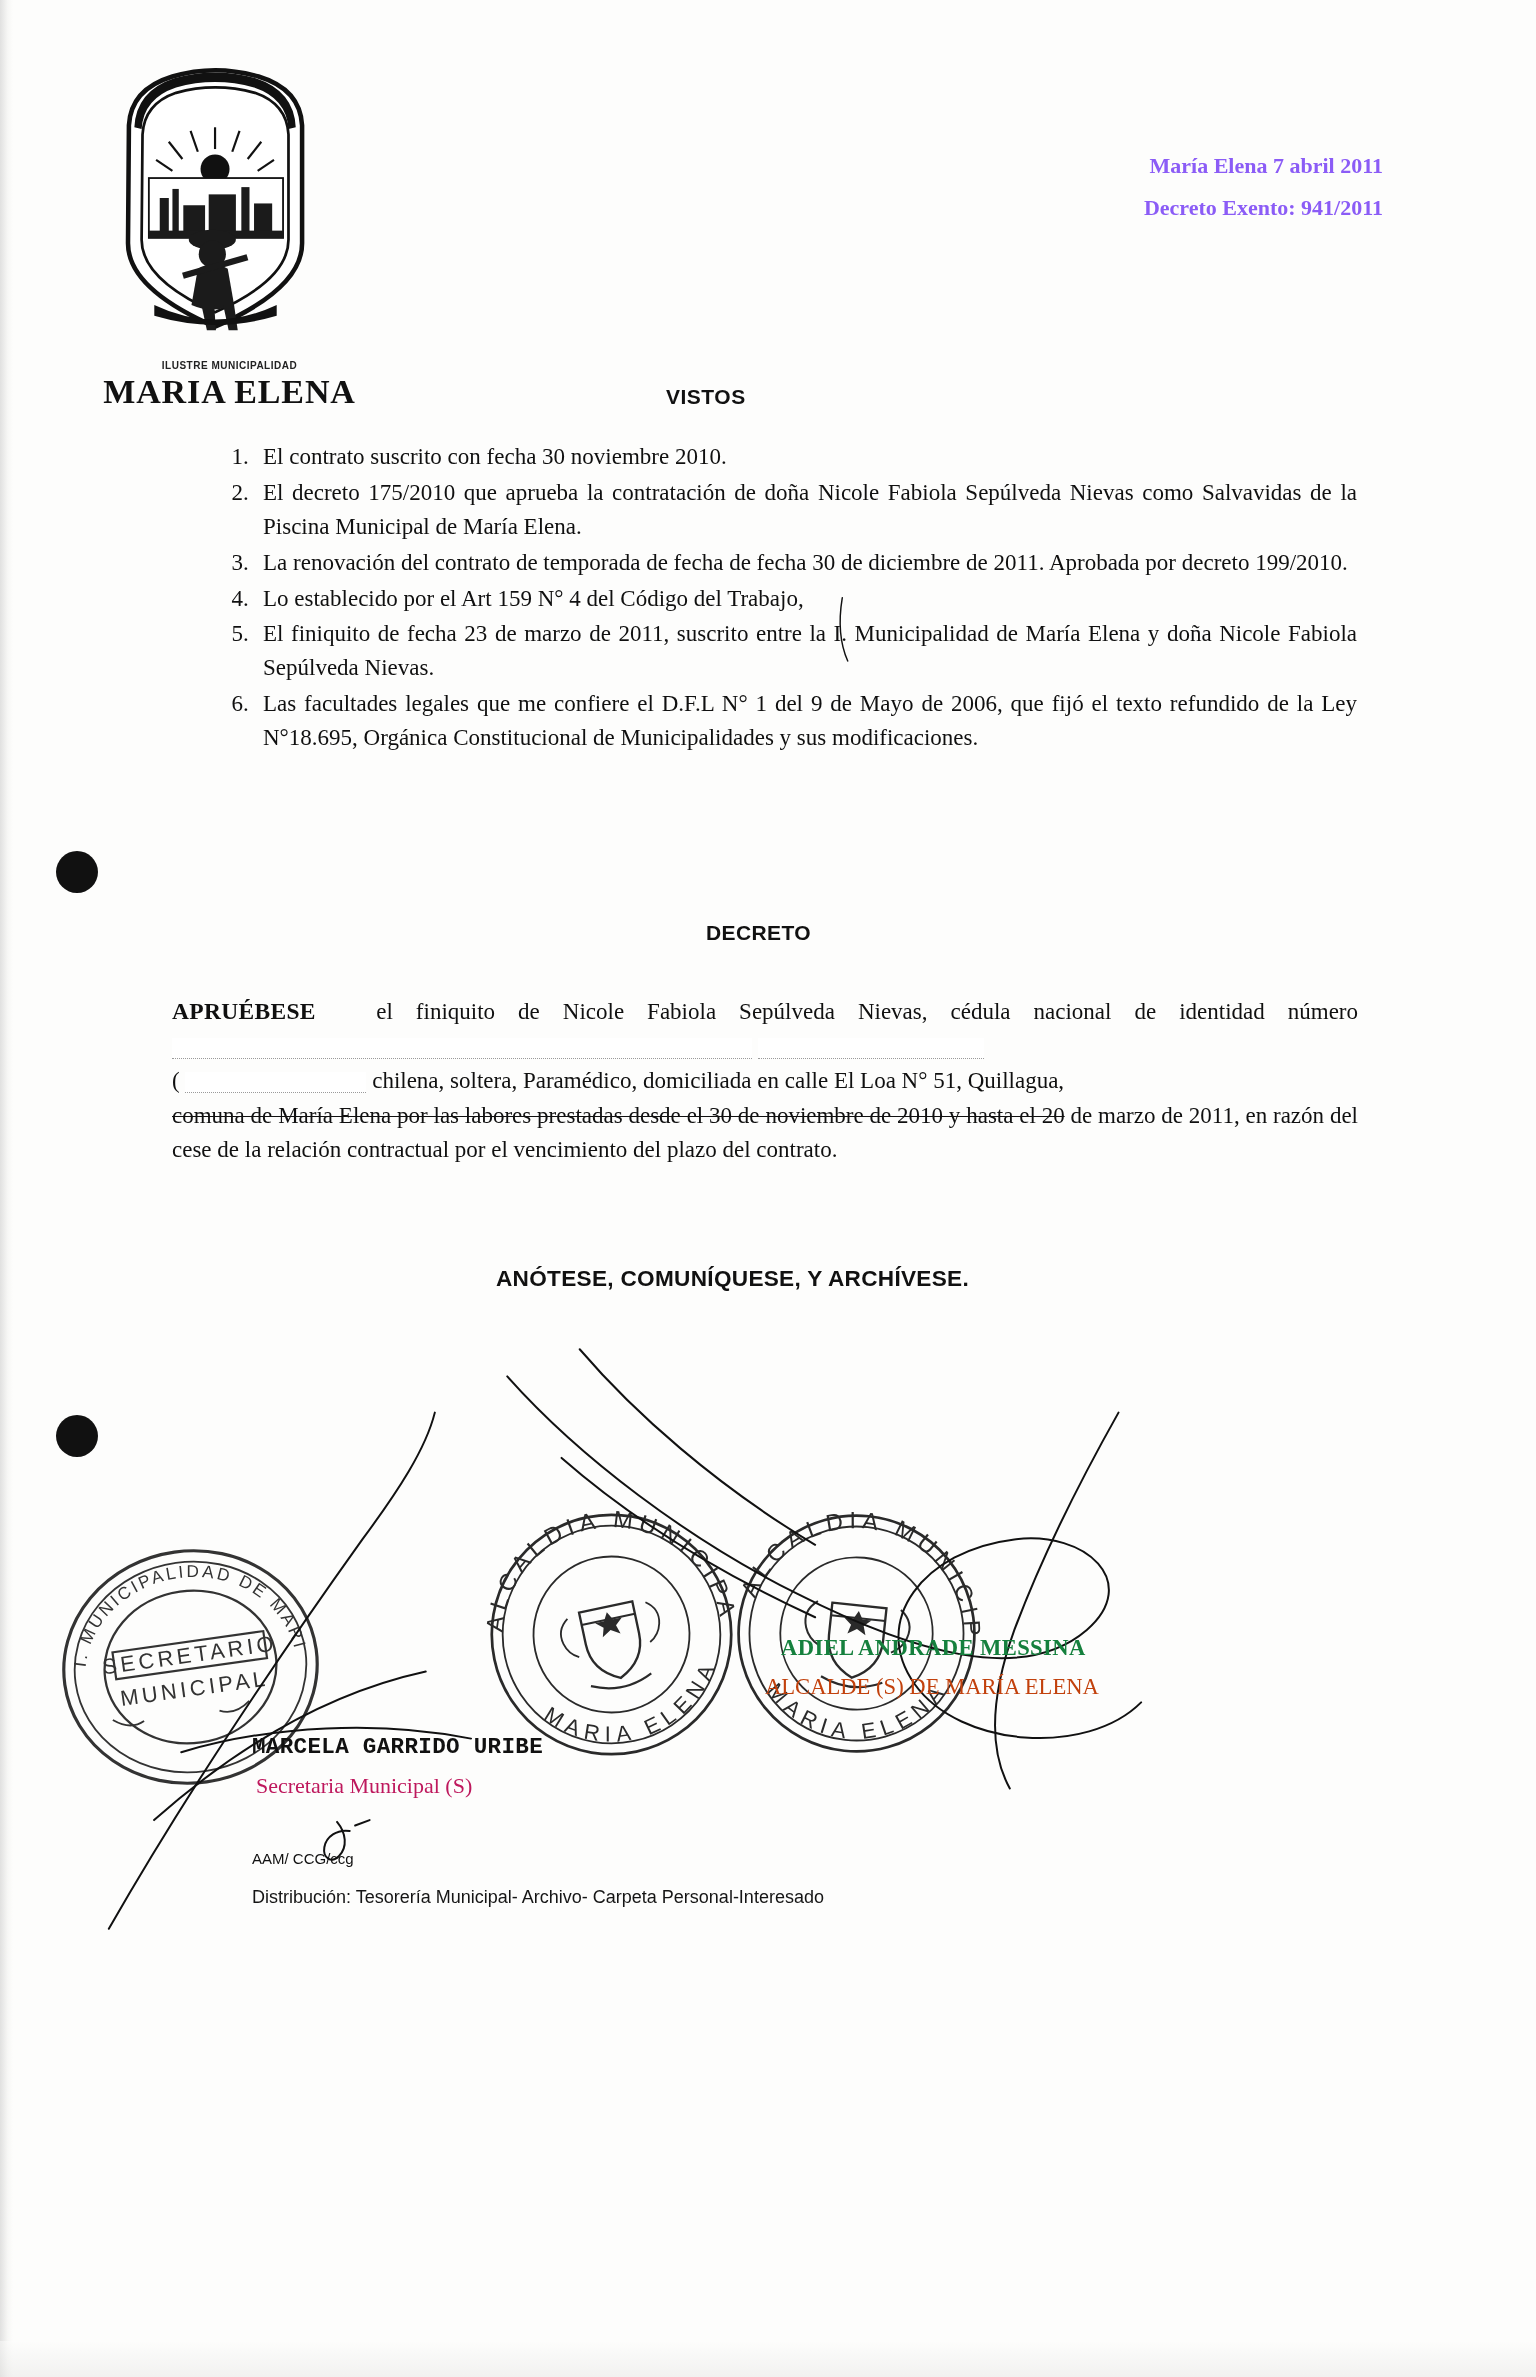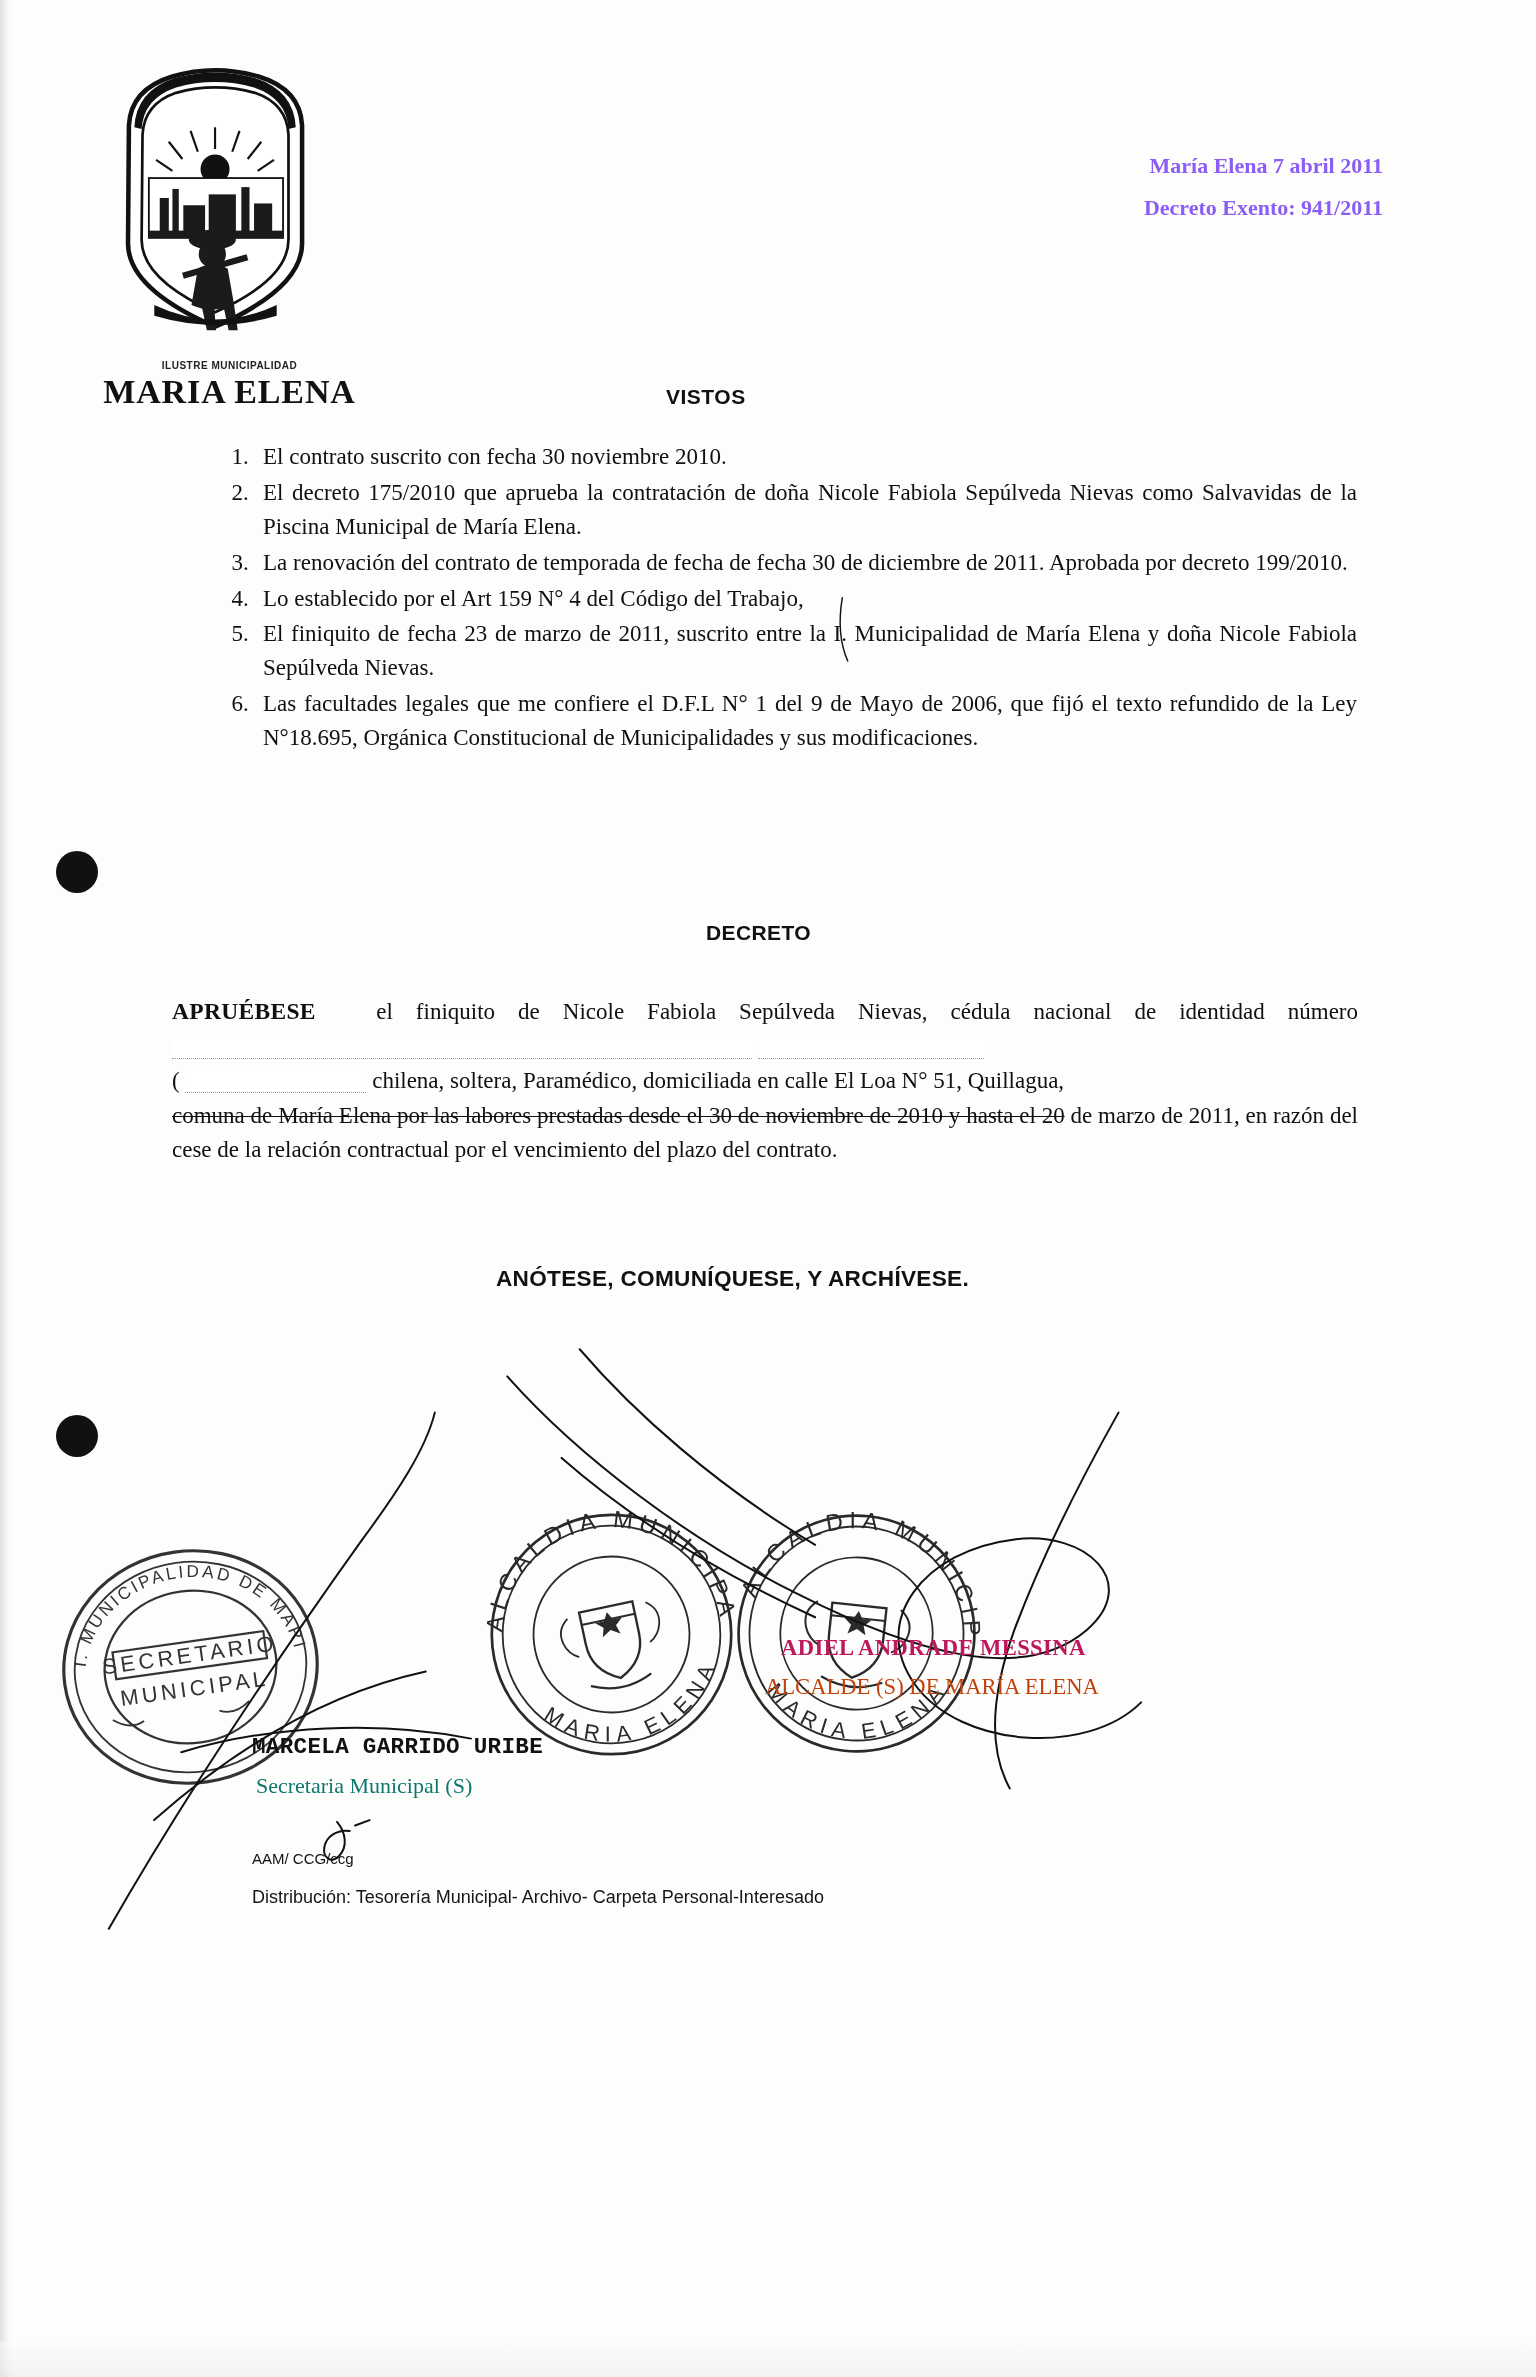--- a/index.html
+++ b/index.html
@@ -189,21 +189,21 @@
 
   
   .sig-right-name {
     position: absolute;
     left: 781px;
     top: 1635px;
     font-family: "Liberation Serif", serif;
     font-weight: bold;
     font-size: 22.6px;
     letter-spacing: 0.4px;
-    color: #be185d;
+    color: #15803d;
   }
   .sig-right-role {
     position: absolute;
     left: 765px;
     top: 1674px;
     font-family: "Liberation Serif", serif;
     font-size: 22.6px;
     color: #c2410c;
   }
   .sig-left-name {
@@ -215,21 +215,21 @@
     font-size: 22.6px;
     letter-spacing: 0.3px;
     color: #111;
   }
   .sig-left-role {
     position: absolute;
     left: 256px;
     top: 1773px;
     font-family: "Liberation Serif", serif;
     font-size: 22px;
-    color: #0f766e;
+    color: #be185d;
   }
 
   .footer-initials {
     position: absolute;
     left: 252px;
     top: 1850px;
     font-family: Liberation Sans, sans-serif;
     font-size: 15px;
     color: #111;
   }

